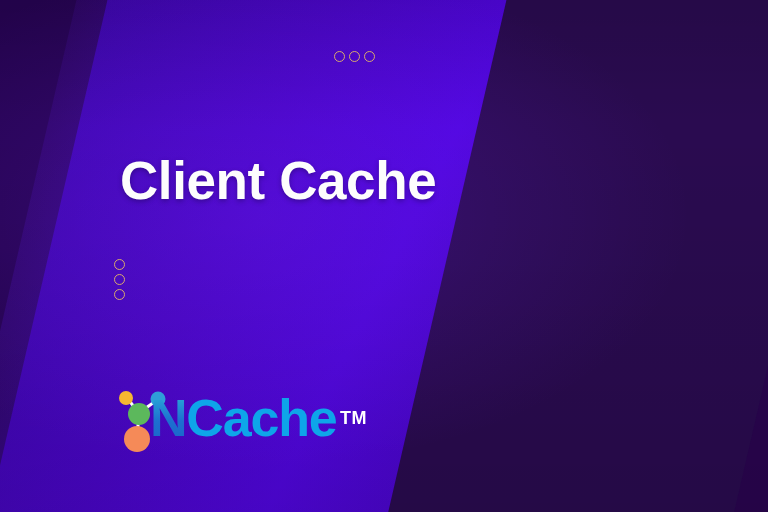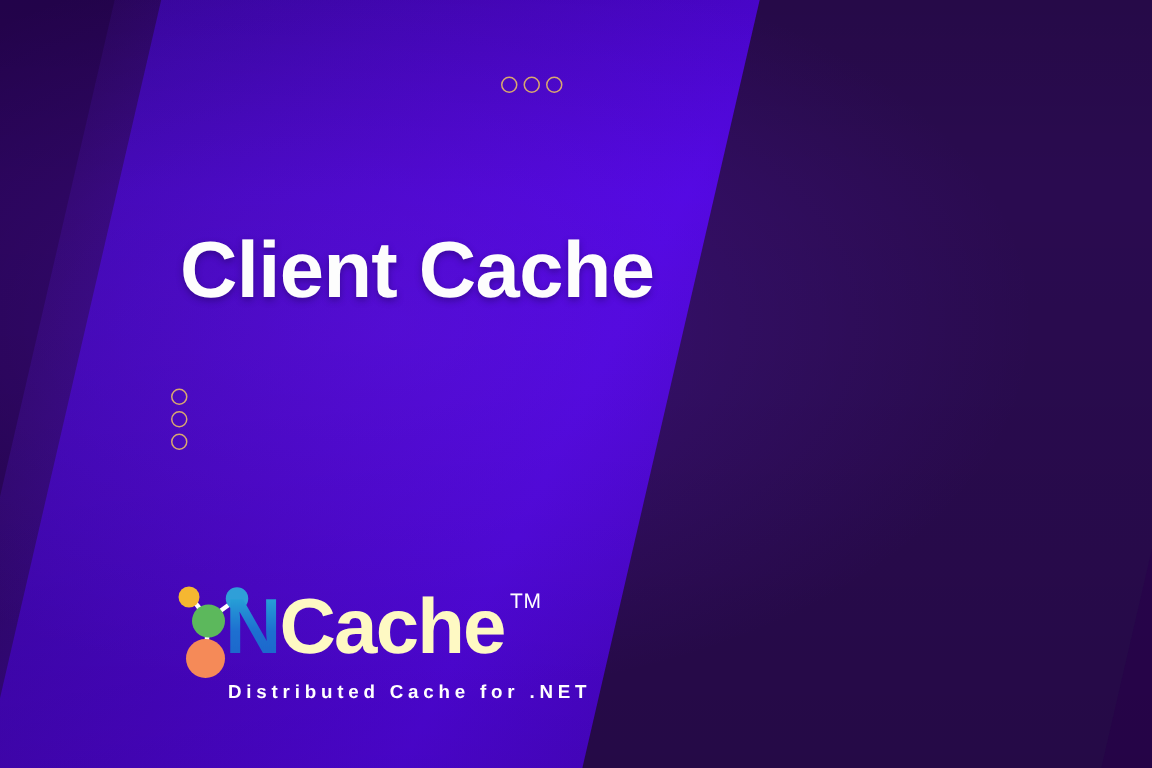--- a/index.html
+++ b/index.html
@@ -140,28 +140,28 @@
     line-height: 1;
     letter-spacing: -1.2px;
     white-space: nowrap;
   }
   .logo-n {
     background: linear-gradient(180deg, #2bb6d9 0%, #1d6fd0 55%, #1b63c9 100%);
     -webkit-background-clip: text;
     background-clip: text;
     color: transparent;
   }
-  .logo-cache { color: #fef9c3; margin-top: 28px; }
+  .logo-cache { color: #0ea5e9; margin-top: 28px; }
   .logo-tm {
     position: absolute;
     left: 232px;
-    top: 6px;
+    top: 22px;
     color: #ffffff;
-    font-size: 14px;
-    font-weight: 400;
+    font-size: 18px;
+    font-weight: 700;
     letter-spacing: 0.5px;
   }
   .logo-tagline {
     position: absolute;
     left: 44px;
     top: 68px;
     color: #ffffff;
     font-size: 12.5px;
     font-weight: 700;
     letter-spacing: 3.2px;
@@ -211,16 +211,15 @@
         <circle cx="29" cy="53" r="13" fill="#f58a58"></circle>
       </svg>
 
       <div class="logo-word">
         <span class="logo-n">N</span><span class="logo-cache">Cache</span>
       </div>
 
       <span class="logo-tm">TM</span>
     </div>
 
-    <div class="logo-tagline">Distributed Cache for .NET</div>
   </div>
 
 </div>
 
 </body></html>

